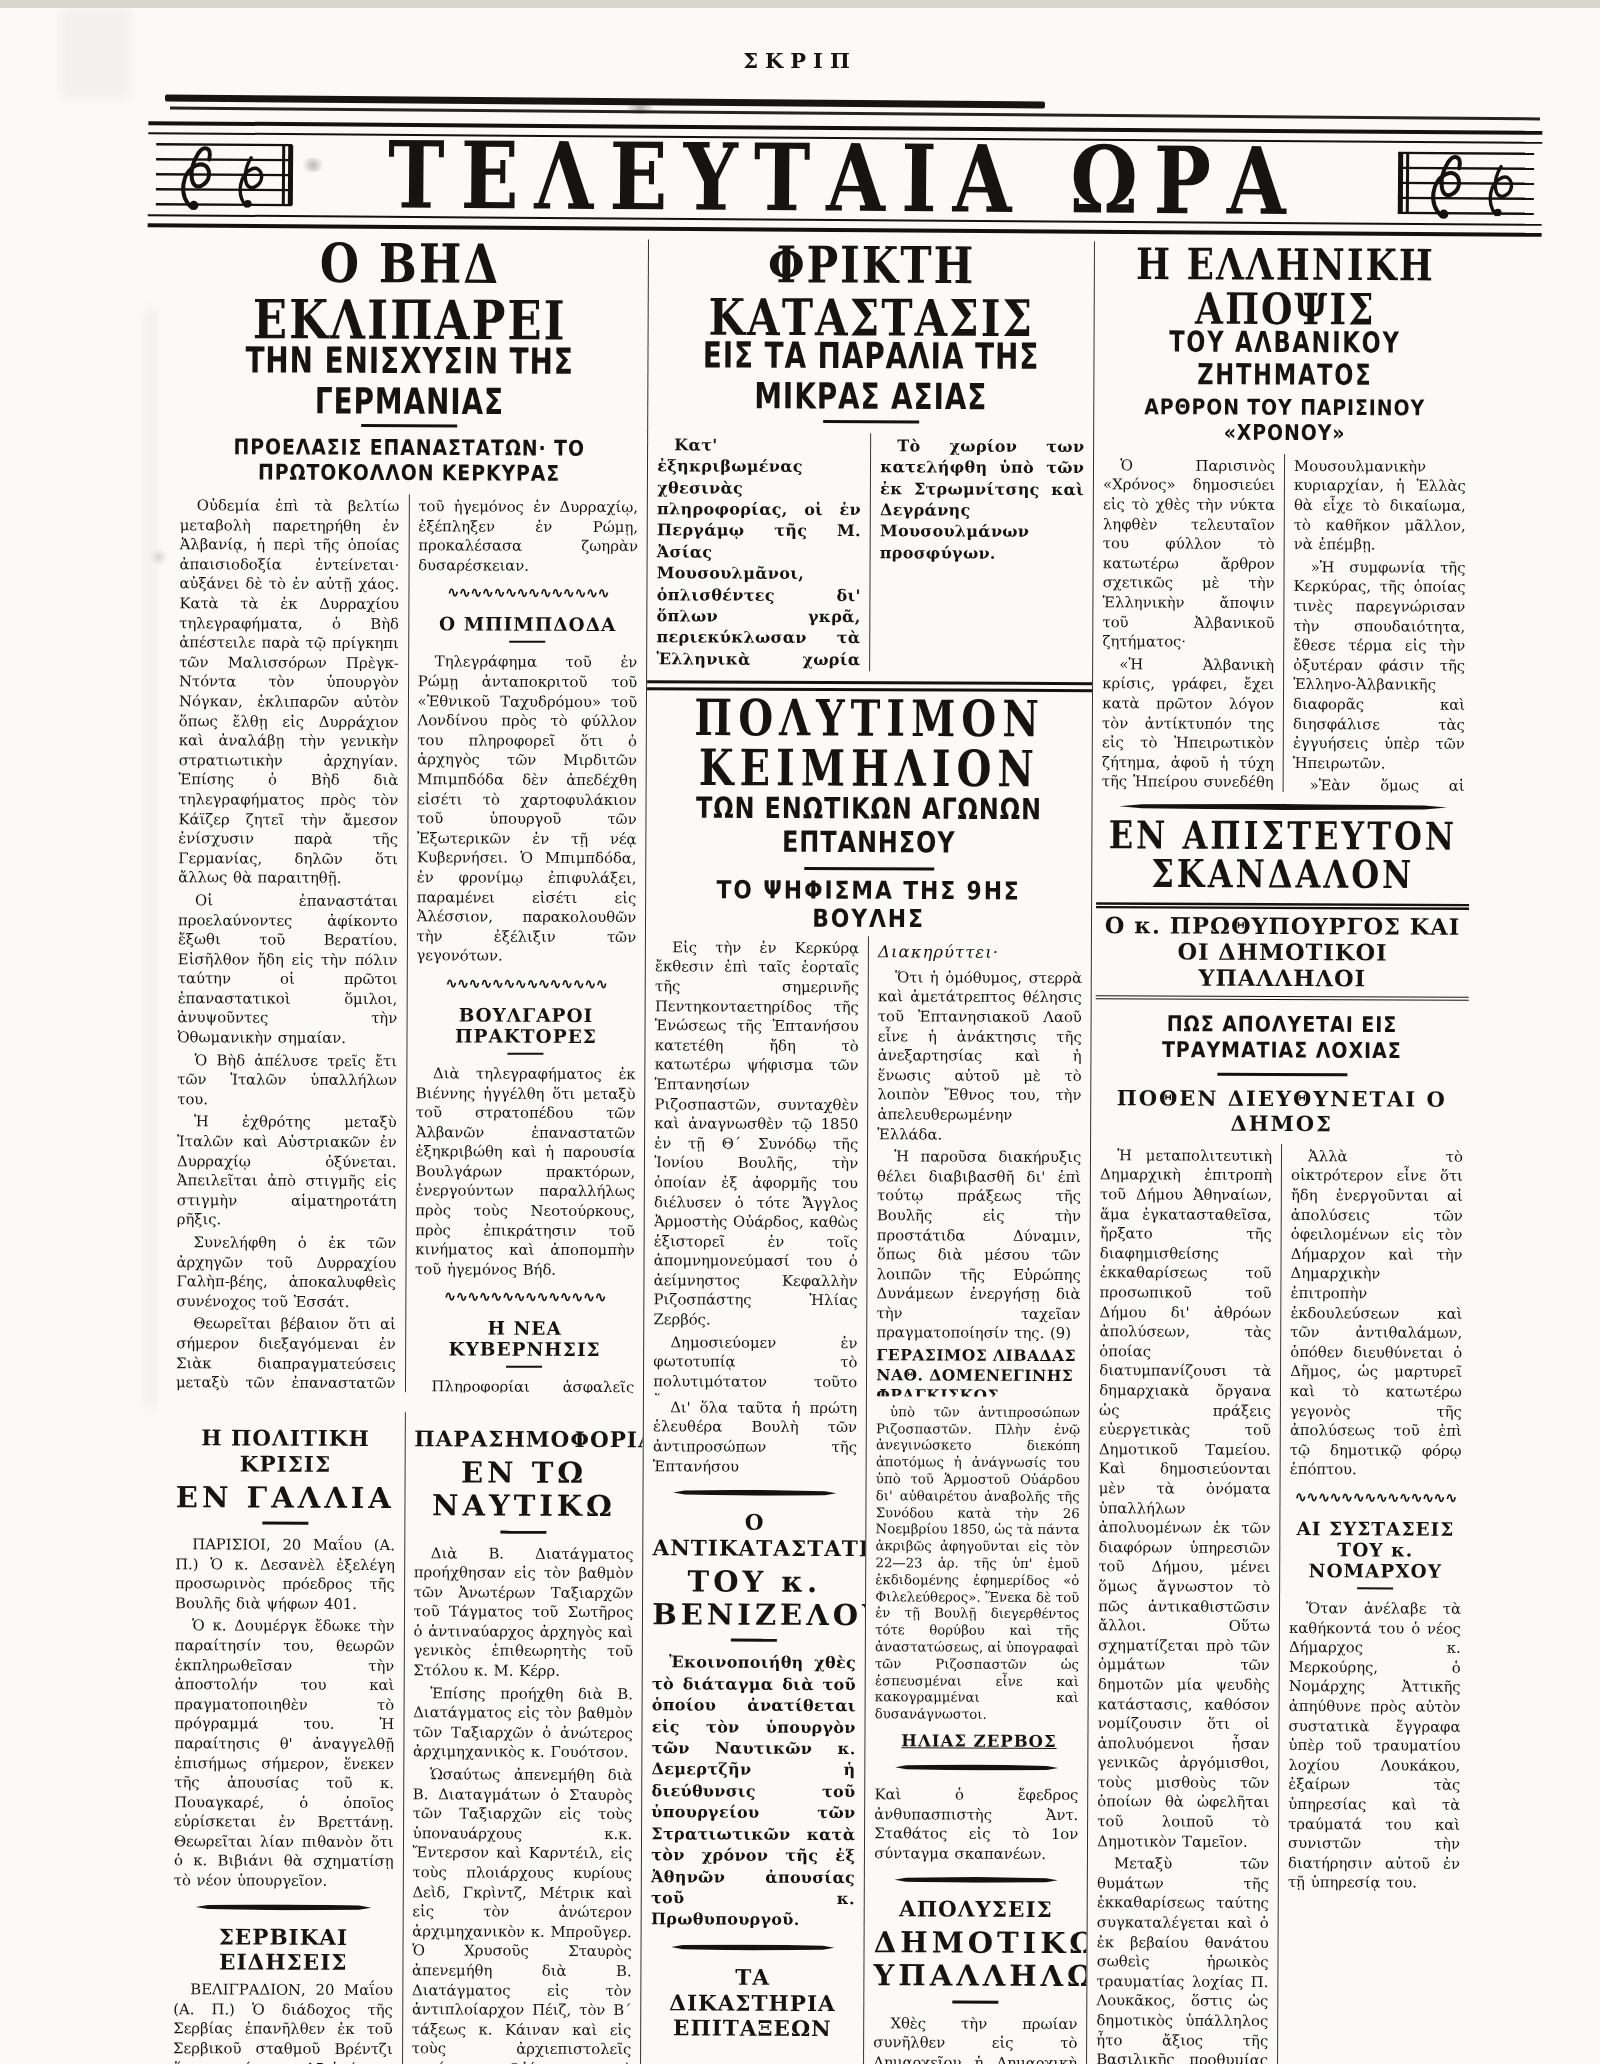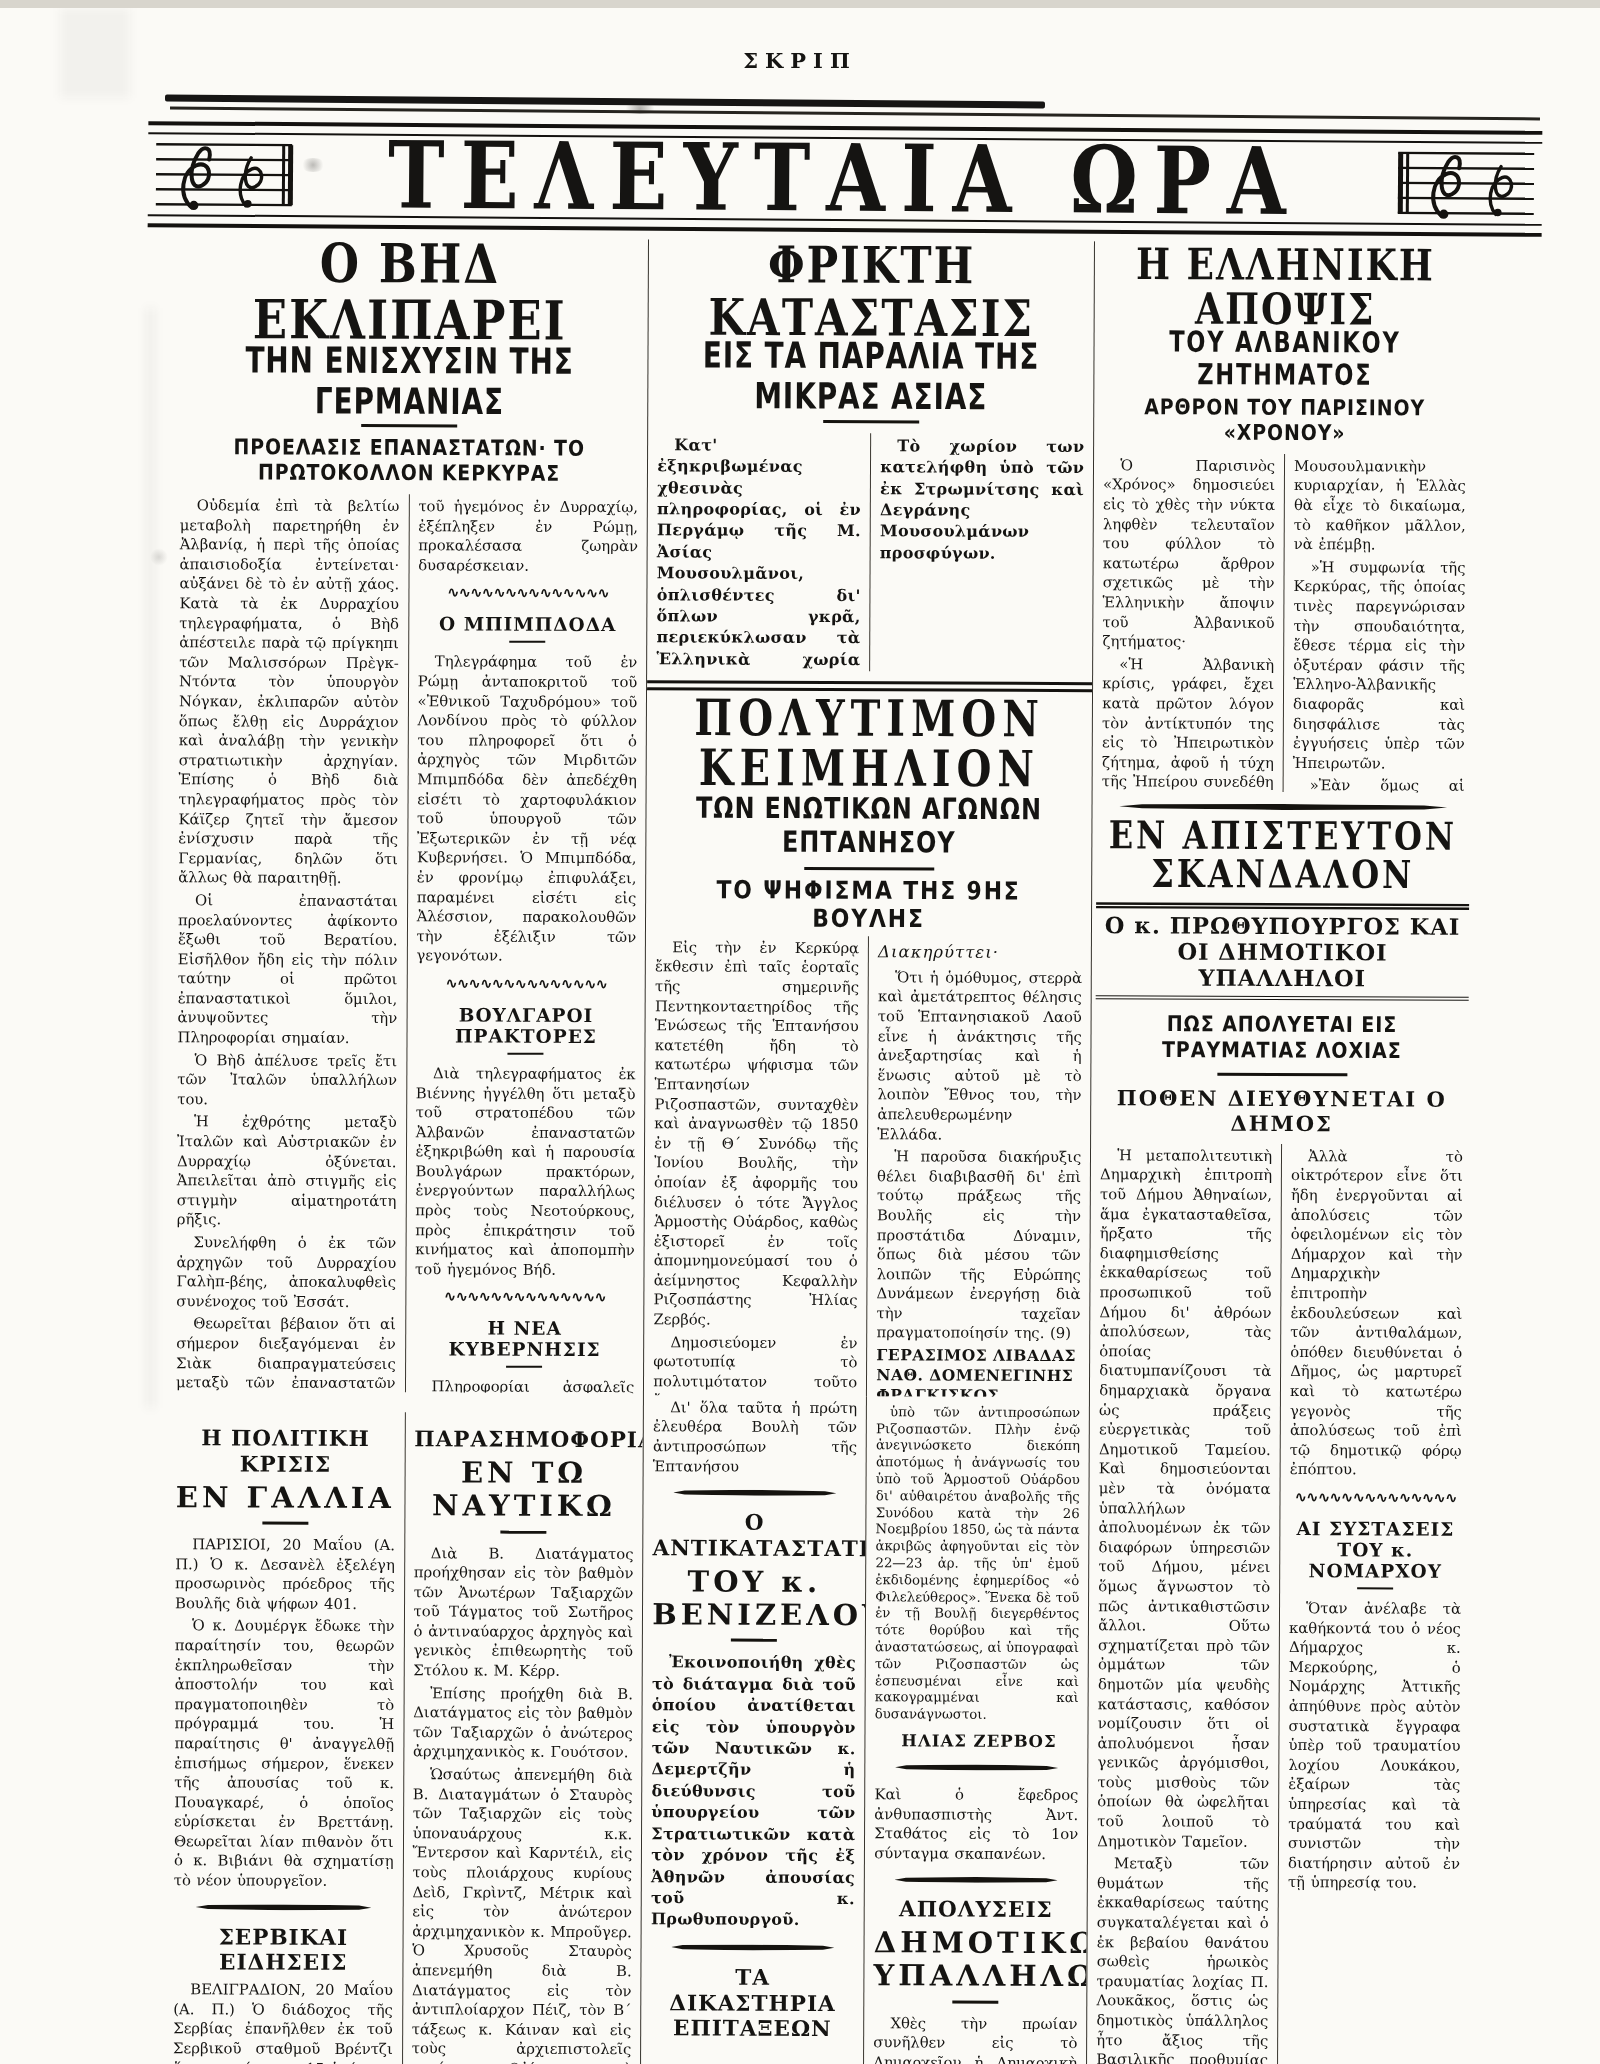--- a/index.html
+++ b/index.html
@@ -49,21 +49,21 @@
         word-spacing:1px;}
   .para.cont{text-indent:0;}
   .para.lead{font-weight:bold;font-size:16px;line-height:21.4px;letter-spacing:.3px;}
   .subhead{margin:12px 0 9px;text-align:center;font:bold 18.5px "DejaVu Serif",serif;letter-spacing:1px;}
   .subhead:after{content:"";display:block;width:36px;border-top:2px solid #15130f;margin:6px auto 0;}
   .art-head{margin:12px 0 4px;text-align:center;font:bold 21.5px/1.2 "DejaVu Serif",serif;letter-spacing:1px;}
   .art-head-big{margin:2px 0 10px;text-align:center;font:bold 29px/1.15 "DejaVu Serif",serif;letter-spacing:4px;}
   .art-head-big:after{content:"";display:block;width:46px;border-top:3px solid #15130f;margin:7px auto 0;}
   .declare{text-align:left;font:italic 16.5px "DejaVu Serif",serif;letter-spacing:1px;margin:4px 0 6px;}
   .sig{text-align:left;font:bold 15.5px/20px "DejaVu Serif",serif;letter-spacing:.5px;}
-  .byline{text-align:right;font:bold 16.5px "DejaVu Serif",serif;padding-right:22px;margin:8px 0 6px;letter-spacing:1px;}
+  .byline{text-align:right;font:bold 16.5px "DejaVu Serif",serif;padding-right:22px;margin:8px 0 6px;letter-spacing:1px;text-decoration:underline;}
   .footnote{margin:6px 0 3px;font-size:13.3px;line-height:16.8px;text-align:justify;text-indent:14px;}
   .squiggle{text-align:center;font:bold 15px "DejaVu Sans",sans-serif;letter-spacing:-1px;
             margin:9px 0 3px;white-space:nowrap;overflow:hidden;}
   .rule-taper{height:6px;background:#15130f;margin:14px auto;width:80%;
               clip-path:polygon(0 50%,7% 16%,50% 0,93% 16%,100% 50%,93% 84%,50% 100%,7% 84%);}
   .rule-taper.wide{width:88%;margin:10px auto;}
   
   .feature{border-top:10px double #14120f;margin-top:10px;padding-top:12px;text-align:center;}
   .feature-t1{display:block;font:bold 40px/1 "DejaVu Serif",serif;letter-spacing:6px;transform:scale(1,1.25);}
   .feature-t2{display:block;font:bold 26px "DejaVu Sans",sans-serif;letter-spacing:1px;
@@ -142,21 +142,21 @@
     <section class="sec sec-left">
       <div class="sec-head">
         <span class="sh-main">Ο ΒΗΔ ΕΚΛΙΠΑΡΕΙ</span>
         <span class="sh-sub">ΤΗΝ ΕΝΙΣΧΥΣΙΝ ΤΗΣ ΓΕΡΜΑΝΙΑΣ</span>
         <div class="mini-rule"></div>
         <span class="sh-deck">ΠΡΟΕΛΑΣΙΣ ΕΠΑΝΑΣΤΑΤΩΝ· ΤΟ ΠΡΩΤΟΚΟΛΛΟΝ ΚΕΡΚΥΡΑΣ</span>
       </div>
       <div class="cols left-top">
         <div class="col">
             <p class="para">Οὐδεμία ἐπὶ τὰ βελτίω μεταβολὴ παρετηρήθη ἐν Ἀλβανίᾳ, ἡ περὶ τῆς ὁποίας ἀπαισιοδοξία ἐντείνεται· αὐξάνει δὲ τὸ ἐν αὐτῇ χάος. Κατὰ τὰ ἐκ Δυρραχίου τηλεγραφήματα, ὁ Βὴδ ἀπέστειλε παρὰ τῷ πρίγκηπι τῶν Μαλισσόρων Πρὲγκ-Ντόντα τὸν ὑπουργὸν Νόγκαν, ἐκλιπαρῶν αὐτὸν ὅπως ἔλθῃ εἰς Δυρράχιον καὶ ἀναλάβῃ τὴν γενικὴν στρατιωτικὴν ἀρχηγίαν. Ἐπίσης ὁ Βὴδ διὰ τηλεγραφήματος πρὸς τὸν Κάϊζερ ζητεῖ τὴν ἄμεσον ἐνίσχυσιν παρὰ τῆς Γερμανίας, δηλῶν ὅτι ἄλλως θὰ παραιτηθῇ.</p>
-            <p class="para">Οἱ ἐπαναστάται προελαύνοντες ἀφίκοντο ἔξωθι τοῦ Βερατίου. Εἰσῆλθον ἤδη εἰς τὴν πόλιν ταύτην οἱ πρῶτοι ἐπαναστατικοὶ ὅμιλοι, ἀνυψοῦντες τὴν Πληροφορίαι σημαίαν.</p>
+            <p class="para">Οἱ ἐπαναστάται προελαύνοντες ἀφίκοντο ἔξωθι τοῦ Βερατίου. Εἰσῆλθον ἤδη εἰς τὴν πόλιν ταύτην οἱ πρῶτοι ἐπαναστατικοὶ ὅμιλοι, ἀνυψοῦντες τὴν Ὀθωμανικὴν σημαίαν.</p>
             <p class="para">Ὁ Βὴδ ἀπέλυσε τρεῖς ἔτι τῶν Ἰταλῶν ὑπαλλήλων του.</p>
             <p class="para">Ἡ ἐχθρότης μεταξὺ Ἰταλῶν καὶ Αὐστριακῶν ἐν Δυρραχίῳ ὀξύνεται. Ἀπειλεῖται ἀπὸ στιγμῆς εἰς στιγμὴν αἱματηροτάτη ρῆξις.</p>
             <p class="para">Συνελήφθη ὁ ἐκ τῶν ἀρχηγῶν τοῦ Δυρραχίου Γαλὴπ-βέης, ἀποκαλυφθεὶς συνένοχος τοῦ Ἐσσάτ.</p>
             <p class="para">Θεωρεῖται βέβαιον ὅτι αἱ σήμερον διεξαγόμεναι ἐν Σιὰκ διαπραγματεύσεις μεταξὺ τῶν ἐπαναστατῶν καὶ τῆς διεθνοῦς ἐπιτροπῆς θὰ ναυαγήσωσιν.</p>
           </div>
         <div class="col lastcol">
             <p class="para cont">τοῦ ἡγεμόνος ἐν Δυρραχίῳ, ἐξέπληξεν ἐν Ρώμῃ, προκαλέσασα ζωηρὰν δυσαρέσκειαν.</p>
             <div class="squiggle">∿∿∿∿∿∿∿∿∿∿∿∿∿∿</div>
             <h4 class="subhead">Ο ΜΠΙΜΠΔΟΔΑ</h4>
             <p class="para">Τηλεγράφημα τοῦ ἐν Ρώμῃ ἀνταποκριτοῦ τοῦ «Ἐθνικοῦ Ταχυδρόμου» τοῦ Λονδίνου πρὸς τὸ φύλλον του πληροφορεῖ ὅτι ὁ ἀρχηγὸς τῶν Μιρδιτῶν Μπιμπδόδα δὲν ἀπεδέχθη εἰσέτι τὸ χαρτοφυλάκιον τοῦ ὑπουργοῦ τῶν Ἐξωτερικῶν ἐν τῇ νέᾳ Κυβερνήσει. Ὁ Μπιμπδόδα, ἐν φρονίμῳ ἐπιφυλάξει, παραμένει εἰσέτι εἰς Ἀλέσσιον, παρακολουθῶν τὴν ἐξέλιξιν τῶν γεγονότων.</p>

